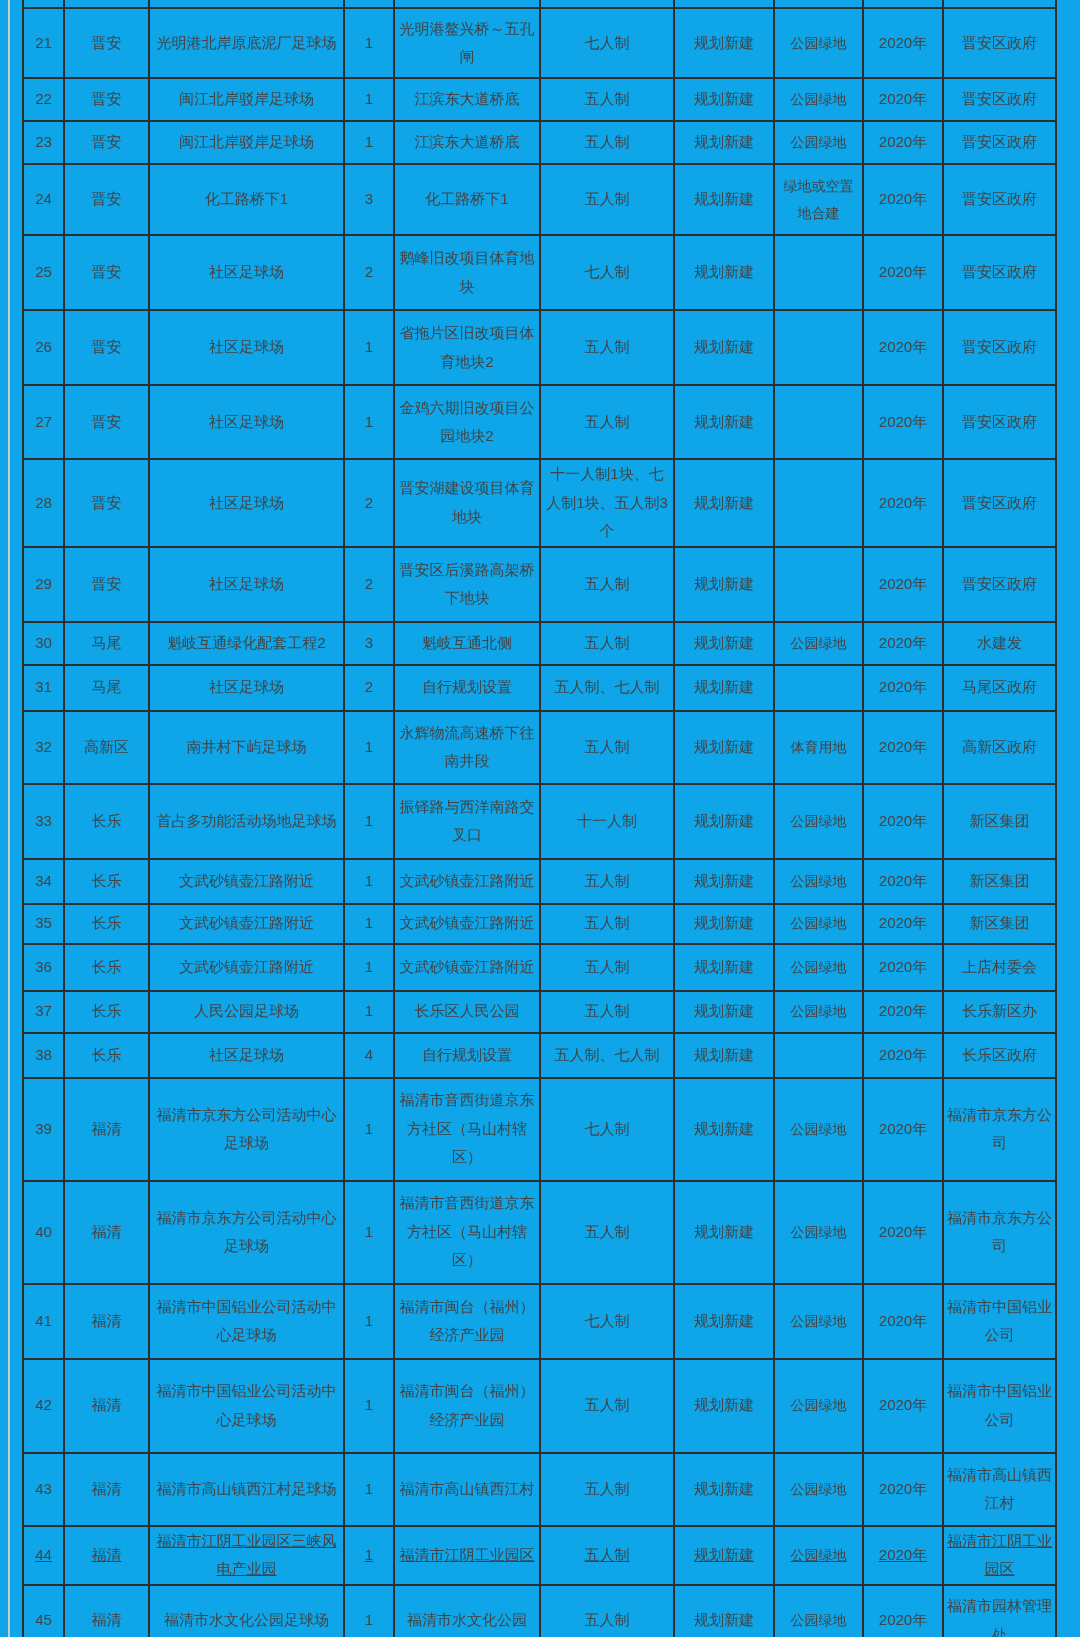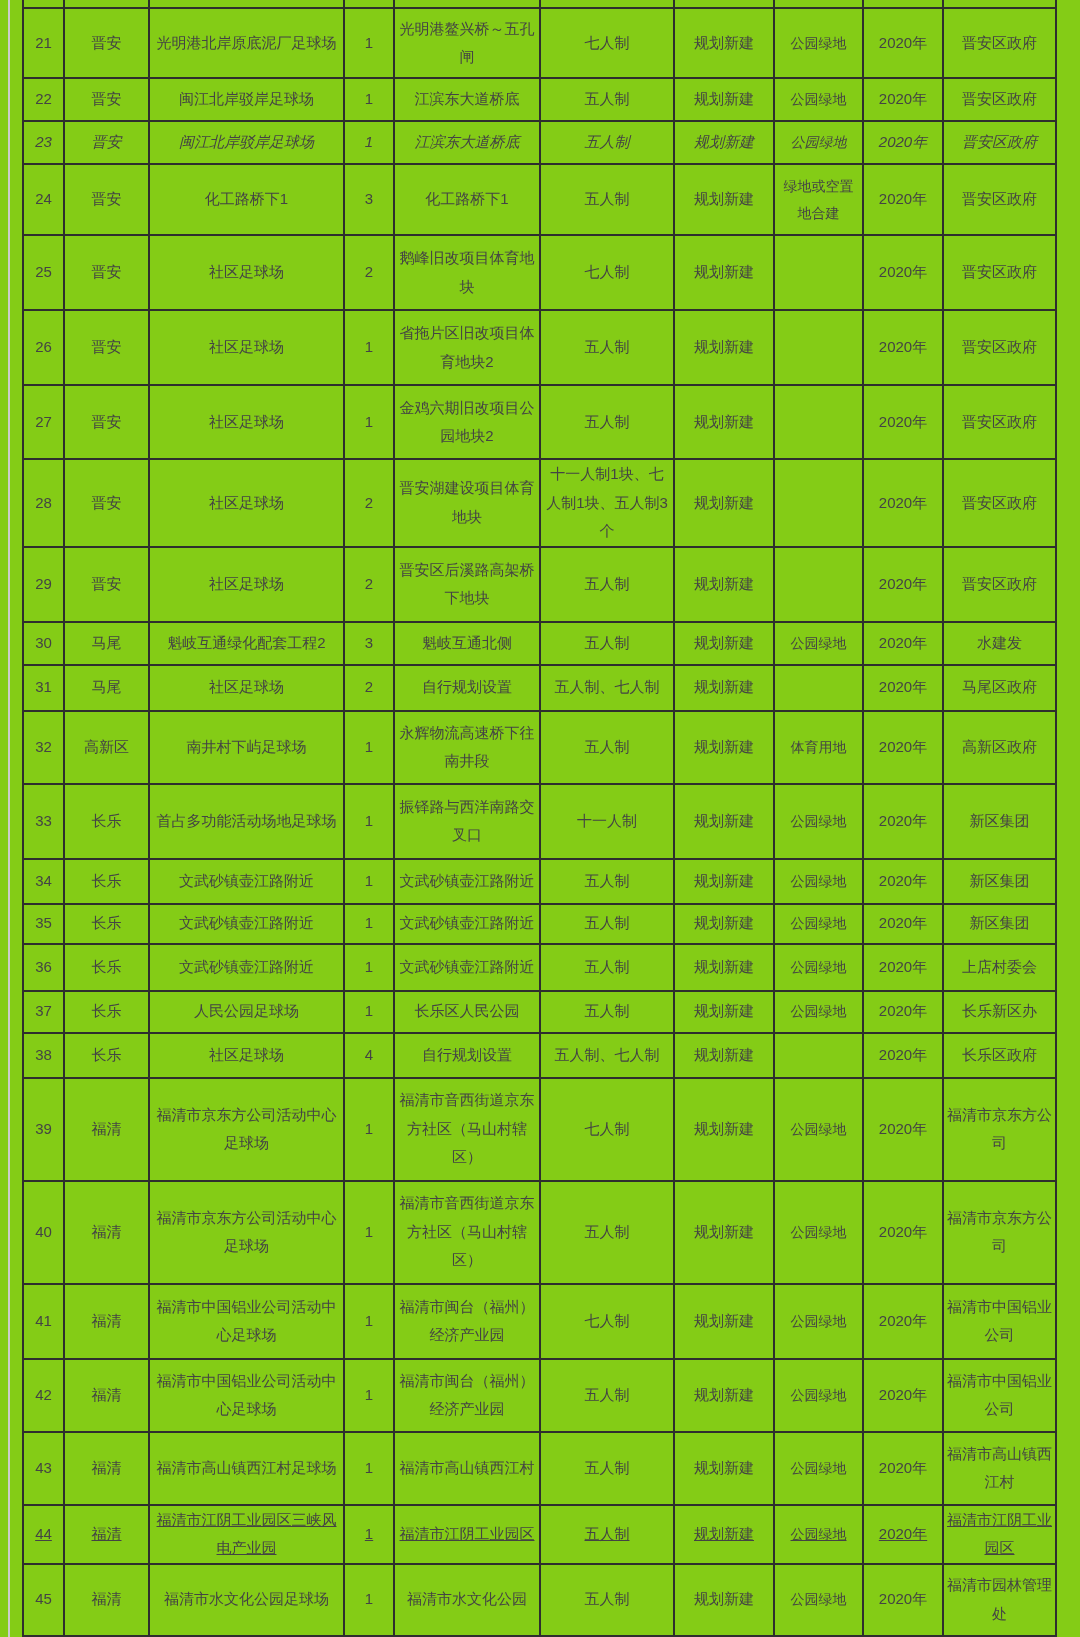--- a/index.html
+++ b/index.html
@@ -5,21 +5,21 @@
   html, body {
     margin: 0;
     padding: 0;
     background: #fafafa;
     font-family: "Liberation Sans", "DejaVu Sans", sans-serif;
   }
   #page {
     position: relative;
     width: 1080px;
     height: 1637px;
-    background: #84cc16;
+    background: #0ea5e9;
     overflow: hidden;
   }
   #edge-line {
     position: absolute;
     left: 8px;
     top: 0;
     width: 2px;
     height: 100%;
     background: #cccccc;
   }
@@ -96,21 +96,21 @@
           <td class="col-district">晋安</td>
           <td class="col-name">闽江北岸驳岸足球场</td>
           <td class="col-count">1</td>
           <td class="col-location">江滨东大道桥底</td>
           <td class="col-type">五人制</td>
           <td class="col-build">规划新建</td>
           <td class="col-land">公园绿地</td>
           <td class="col-year">2020年</td>
           <td class="col-owner">晋安区政府</td>
         </tr>
-        <tr style="height: 43px; font-style: italic;">
+        <tr style="height: 43px;">
           <td class="col-no">23</td>
           <td class="col-district">晋安</td>
           <td class="col-name">闽江北岸驳岸足球场</td>
           <td class="col-count">1</td>
           <td class="col-location">江滨东大道桥底</td>
           <td class="col-type">五人制</td>
           <td class="col-build">规划新建</td>
           <td class="col-land">公园绿地</td>
           <td class="col-year">2020年</td>
           <td class="col-owner">晋安区政府</td>
@@ -324,21 +324,21 @@
           <td class="col-district">福清</td>
           <td class="col-name">福清市中国铝业公司活动中心足球场</td>
           <td class="col-count">1</td>
           <td class="col-location">福清市闽台（福州）经济产业园</td>
           <td class="col-type">七人制</td>
           <td class="col-build">规划新建</td>
           <td class="col-land">公园绿地</td>
           <td class="col-year">2020年</td>
           <td class="col-owner">福清市中国铝业公司</td>
         </tr>
-        <tr style="height: 73px; border-radius: 9px;">
+        <tr style="height: 94px; border-radius: 9px;">
           <td class="col-no">42</td>
           <td class="col-district">福清</td>
           <td class="col-name">福清市中国铝业公司活动中心足球场</td>
           <td class="col-count">1</td>
           <td class="col-location">福清市闽台（福州）经济产业园</td>
           <td class="col-type">五人制</td>
           <td class="col-build">规划新建</td>
           <td class="col-land">公园绿地</td>
           <td class="col-year">2020年</td>
           <td class="col-owner">福清市中国铝业公司</td>

